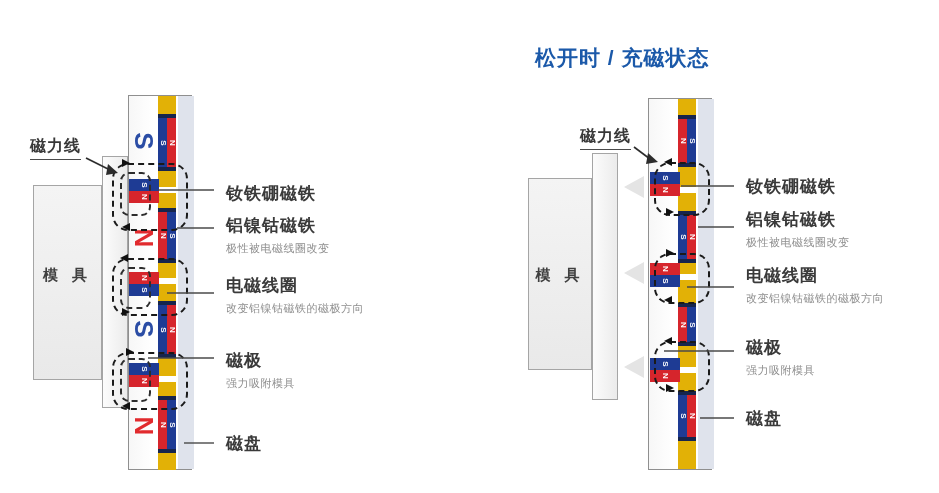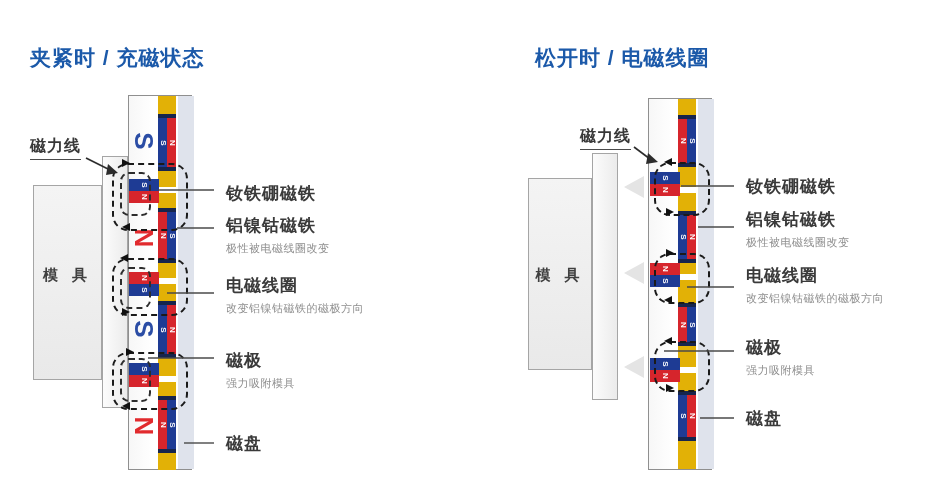--- a/index.html
+++ b/index.html
@@ -34,21 +34,20 @@
   .pole-S-bg{background:#1e3b94;} .pole-N-bg{background:#d6252c;}
   .pole-S-text{color:#2b4da5;} .pole-N-text{color:#e12a2d;}
   svg.overlay{position:absolute;left:0;top:0;z-index:6;pointer-events:none;}
 </style>
 </head>
 <body>
 
 <div id="stage">
 
   <div class="abs" style="inset:0;">
-    <div class="title" style="left:30px;top:44px;">夹紧时 / 充磁状态</div>
 
     <div class="mold" style="left:33px;top:185px;width:69px;height:195px;"></div>
     <div class="plate" style="left:102px;top:156px;width:26px;height:252px;"></div>
     <div class="mold-label" style="left:33px;top:266px;width:69px;">模 具</div>
 
     <div class="column" style="left:128px;top:95px;width:64px;height:375px;">
       <div class="gray-strip"></div>
 
       <div class="coil" style="top:0;height:18px;"></div>
       <div class="coil" style="top:75px;height:37px;">
@@ -149,21 +148,21 @@
     <div class="callout" style="left:217px;top:349px;">
       <div class="ct">磁极</div>
       <div class="cs">强力吸附模具</div>
     </div>
     <div class="callout" style="left:217px;top:432px;">
       <div class="ct">磁盘</div>
     </div>
   </div>
 
   <div class="abs" style="inset:0;">
-    <div class="title" style="left:535px;top:44px;">松开时 / 电磁线圈</div>
+    <div class="title" style="left:535px;top:44px;">松开时 / 充磁状态</div>
 
     <div class="mold" style="left:528px;top:178px;width:64px;height:192px;"></div>
     <div class="plate" style="left:592px;top:153px;width:26px;height:247px;"></div>
     <div class="mold-label" style="left:528px;top:266px;width:64px;">模 具</div>
 
     <div class="column" style="left:648px;top:98px;width:64px;height:372px;">
       <div class="gray-strip"></div>
 
       <div class="coil" style="top:0;height:16px;"></div>
       <div class="coil" style="top:68px;height:44px;">

